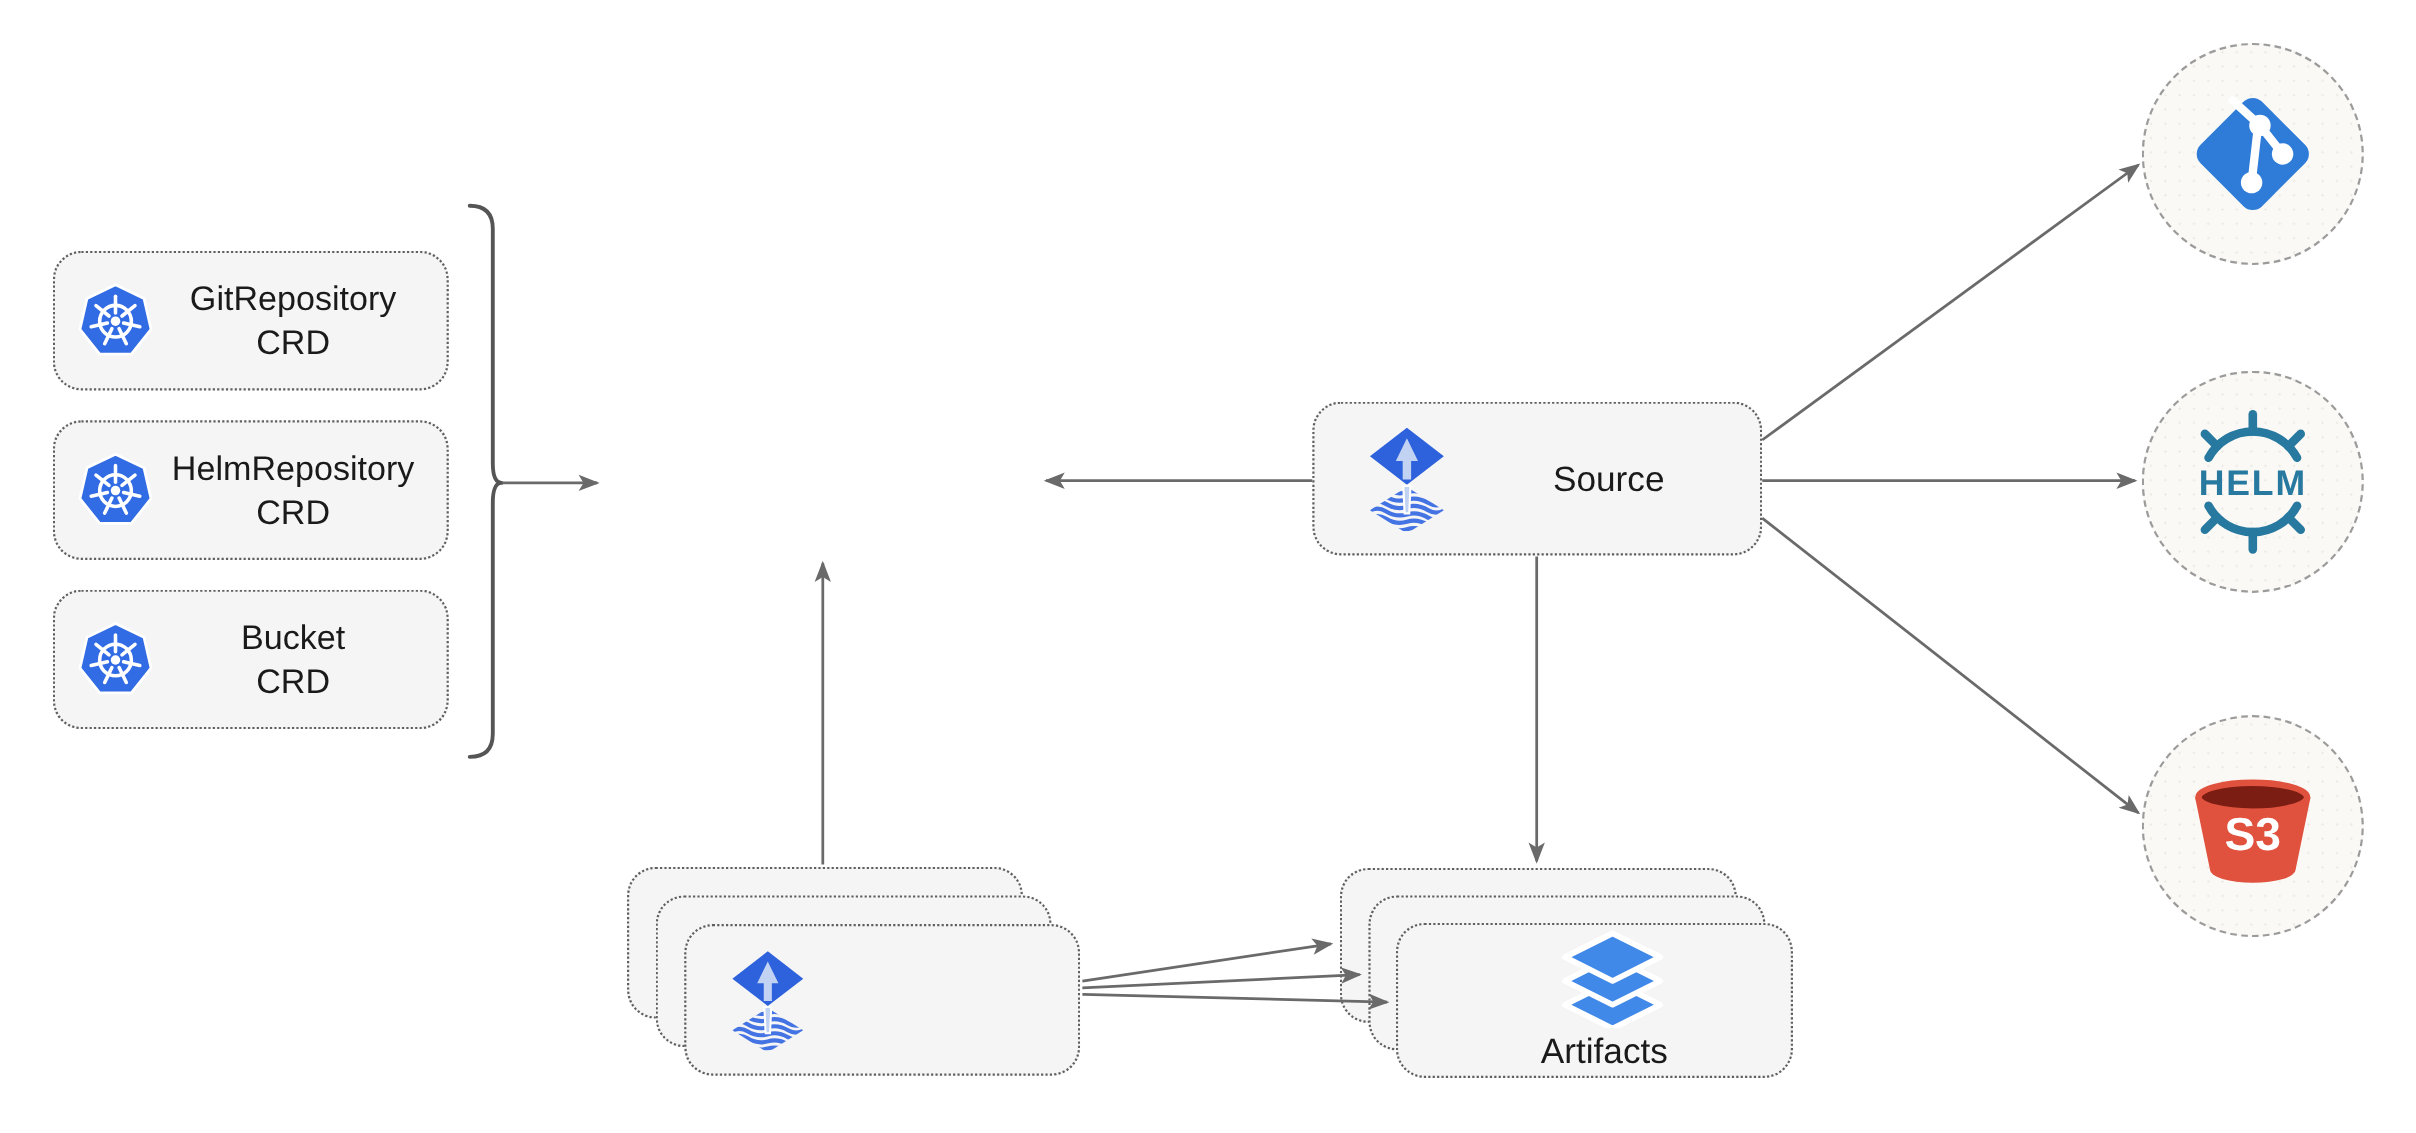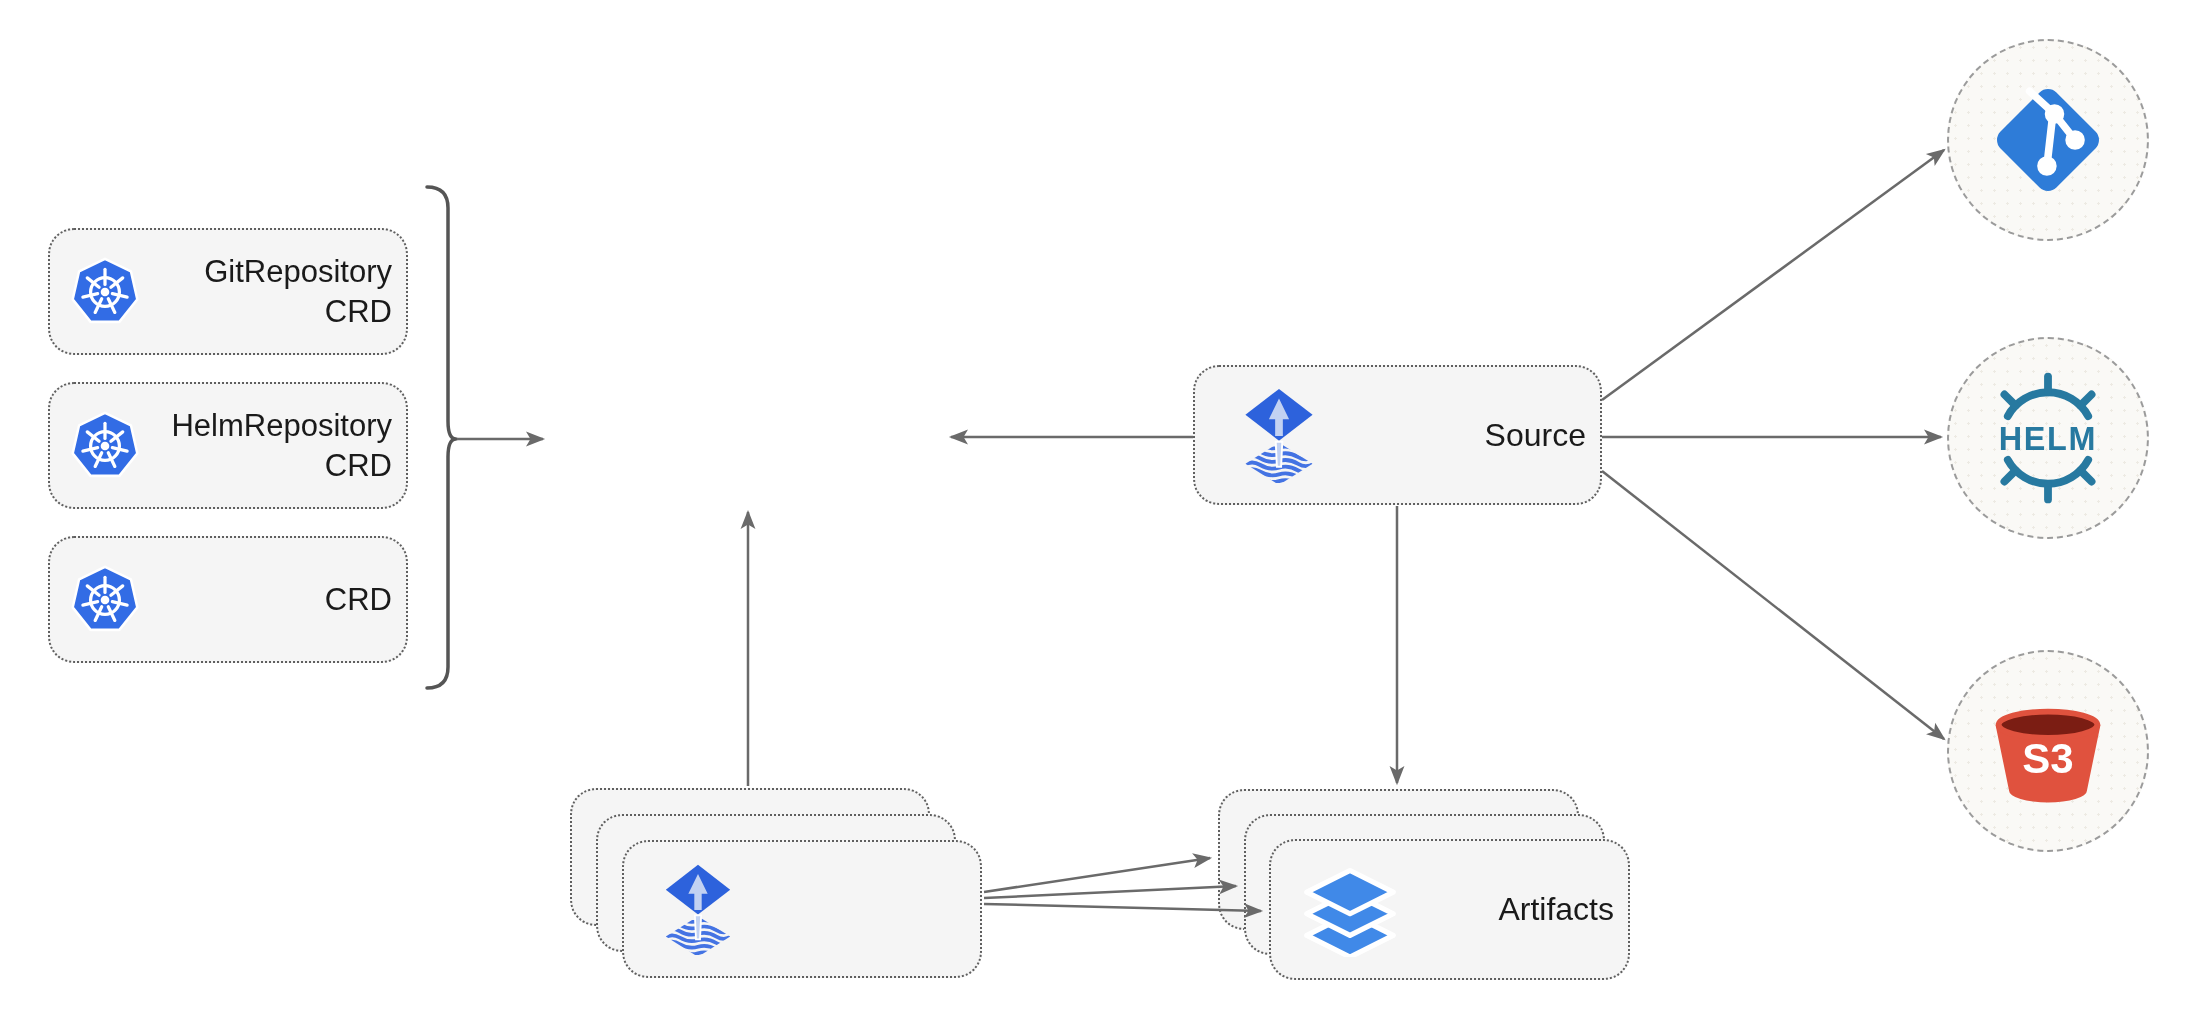--- a/index.html
+++ b/index.html
@@ -19,21 +19,21 @@
   }
   .endpoint{
     position:absolute;box-sizing:border-box;width:202px;height:202px;border-radius:50%;
     background-color:#faf9f6;
     background-image:radial-gradient(#edeae3 1.1px, rgba(0,0,0,0) 1.2px);
     background-size:13px 13px;
     border:2.5px dashed #9b9b9b;
     display:flex;align-items:center;justify-content:center;
   }
   .label{
-    flex:1;text-align:right;color:#1a1a1a;font-size:32px;line-height:1.26;
+    flex:1;text-align:center;color:#1a1a1a;font-size:32px;line-height:1.26;
     padding-right:14px;
   }
   .crd .label{font-size:31px;}
   .icon{flex:0 0 auto;display:block;}
   #edges{position:absolute;left:0;top:0;z-index:6;pointer-events:none;}
   .node,.ghost{z-index:3;}
   .endpoint{z-index:2;}
   #symdefs{position:absolute;width:0;height:0;overflow:hidden;}
 </style>
 </head>
@@ -161,20 +161,21 @@
       <div>HelmRepository</div>
       <div>CRD</div>
     </div>
   </div>
 
   <div class="node crd" style="left:48px;top:536px;width:360px;height:127px;padding-left:19px;">
     <svg class="icon" width="72" height="72">
         <use href="#sym-k8s"></use>
       </svg>
     <div class="label">
+      <div>Bucket</div>
       <div>CRD</div>
     </div>
   </div>
 
 
   <div class="node" style="left:1193px;top:365px;width:409px;height:140px;padding-left:36px;gap:12px;">
     <svg class="icon" width="96" height="96">
         <use href="#sym-flux"></use>
       </svg>
     <div class="label">
@@ -185,21 +186,21 @@
   <div class="ghost" style="left:570px;top:788px;width:360px;height:138px;"></div>
   <div class="ghost" style="left:596px;top:814px;width:360px;height:138px;"></div>
   <div class="node" style="left:622px;top:840px;width:360px;height:138px;padding-left:28px;">
     <svg class="icon" width="92" height="92">
         <use href="#sym-flux"></use>
       </svg>
   </div>
 
   <div class="ghost" style="left:1218px;top:789px;width:361px;height:141px;"></div>
   <div class="ghost" style="left:1244px;top:814px;width:361px;height:141px;"></div>
-  <div class="node" style="left:1269px;top:839px;width:361px;height:141px;padding-left:32px;">
+  <div class="node" style="left:1269px;top:839px;width:361px;height:141px;padding-left:32px;flex-direction:column;">
     <svg class="icon" width="94" height="94">
         <use href="#sym-layers"></use>
       </svg>
     <div class="label">
       <div>Artifacts</div>
     </div>
   </div>
 
   <div class="endpoint" style="left:1947px;top:39px;">
     <svg width="130" height="130">

